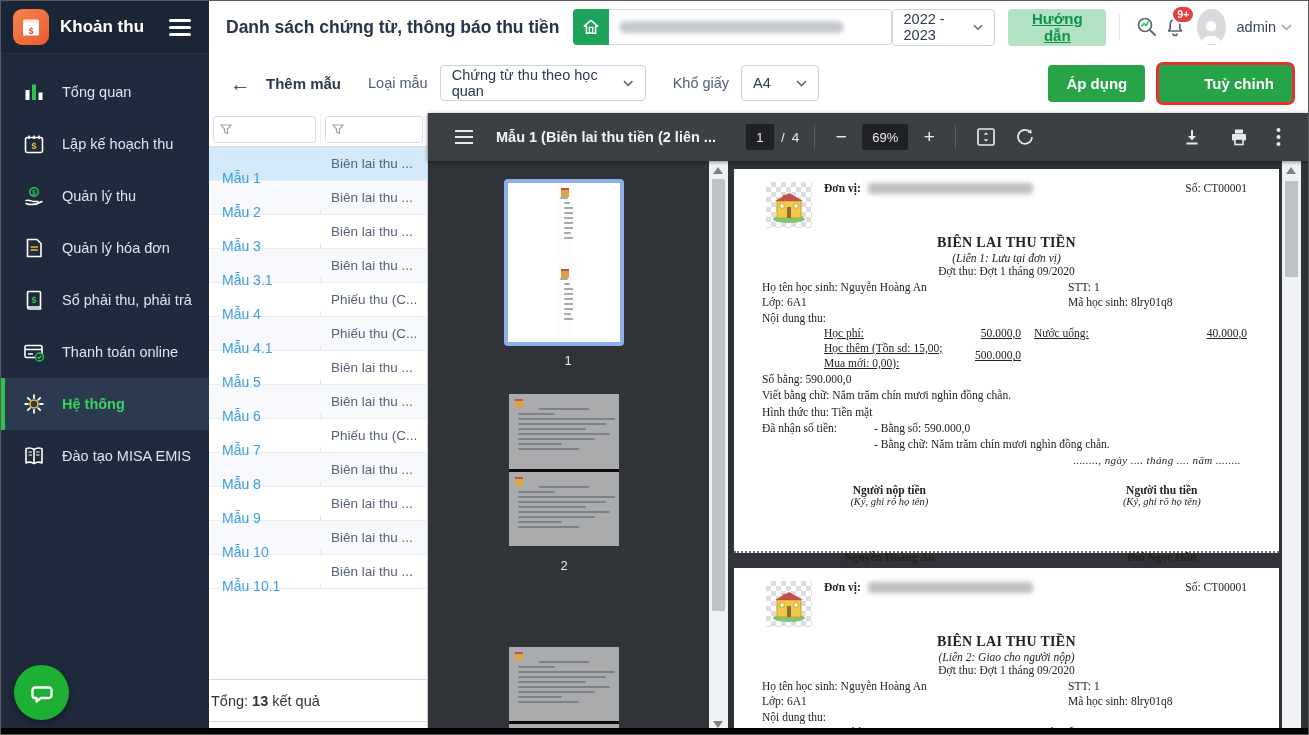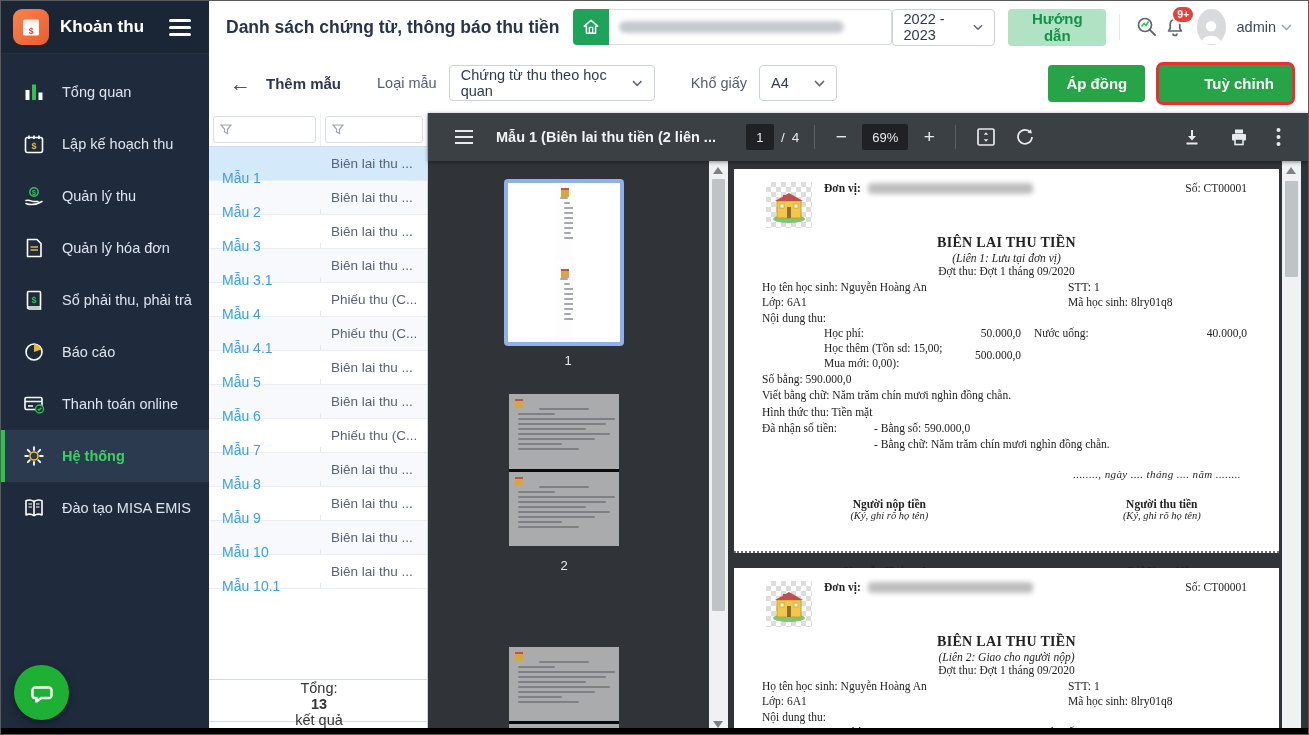--- a/index.html
+++ b/index.html
@@ -26,34 +26,34 @@
   .page-title{font-size:17.5px;font-weight:700;color:#27344e;margin-left:17px;white-space:nowrap;}
   .home-group{display:flex;margin-left:13px;}
   .home-badge{width:36px;height:36px;background:#1ea45a;border-radius:4px 0 0 4px;display:flex;align-items:center;justify-content:center;cursor:pointer;}
   .school-input{width:262px;height:34px;border:1px solid #d7dbe0;border-left:none;border-radius:0 4px 4px 0;background:#fff;
                 display:flex;align-items:center;padding:0 10px;}
   .blur-bar{height:12px;border-radius:6px;background:#c6c9ce;filter:blur(2px);width:225px;}
   .sel{border:1px solid #ccd2d9;border-radius:4px;background:#fff;display:flex;align-items:center;justify-content:space-between;
        padding:0 11px;font-size:14.5px;color:#2c3a55;cursor:pointer;box-sizing:border-box;}
   .year-sel{width:126px;height:37px;margin-left:auto;}
   .guide-btn{height:37px;padding:0 17px;margin-left:13px;background:#b2e2c4;color:#0f9447;border:none;border-radius:4px;
-             font-size:15px;font-weight:700;font-family:inherit;cursor:pointer;}
+             font-size:15px;font-weight:700;font-family:inherit;cursor:pointer;text-decoration:underline;}
   .hdr-div{width:1px;height:26px;background:#e2e5e9;margin:0 13px;}
   .icon-btn{width:36px;height:36px;display:flex;align-items:center;justify-content:center;cursor:pointer;position:relative;}
   .bell-badge{position:absolute;top:-4px;right:-6px;background:#e8403c;color:#fff;border-radius:10px;font-size:10.5px;
               font-weight:700;padding:2px 4px;border:2px solid #fff;line-height:1;}
   .avatar{width:36px;height:36px;border-radius:50%;background:#d8dadd;margin-left:8px;display:flex;align-items:flex-end;justify-content:center;overflow:hidden;cursor:pointer;}
   .admin-name{font-size:14.5px;color:#3a4660;margin:0 5px 0 11px;cursor:pointer;}
   .chev{margin-right:16px;cursor:pointer;display:flex;}
   
   .subbar{position:absolute;left:208px;top:52px;right:0;height:60px;background:#fff;border-bottom:1px solid #e6e9ed;
           display:flex;align-items:center;}
   .back-arrow{font-size:21px;color:#4a5568;margin-left:21px;cursor:pointer;line-height:1;}
   .add-tpl{font-size:15px;font-weight:700;color:#2b3752;margin-left:15px;cursor:pointer;}
-  .lbl{font-size:14.5px;color:#515d76;margin-left:36px;}
+  .lbl{font-size:14.5px;color:#515d76;margin-left:27px;}
   .type-sel{width:206px;height:36px;margin-left:12px;}
   .paper-sel{width:78px;height:36px;margin-left:12px;}
   .spacer{flex:1;}
   .green-btn{height:37px;padding:0 18px;background:#27a348;color:#fff;border:none;border-radius:4px;font-size:15px;
              font-weight:700;font-family:inherit;cursor:pointer;}
   .apply-btn{margin-right:14px;}
   .custom-btn{margin-right:16px;box-shadow:0 0 0 3px #e8312e;padding-left:45px;}
   
   .list-panel{position:absolute;left:208px;top:112px;width:219px;bottom:0;background:#fff;border-right:1px solid #c9cfd9;box-sizing:border-box;}
   .th-row{display:flex;height:33px;border-bottom:1px solid #d9dee6;}
@@ -64,21 +64,21 @@
   .filter-cell{flex:0 0 112px;padding:3px 4px;border-right:1px solid #eef1f5;box-sizing:border-box;}
   .filter-cell:last-child{flex:1;border-right:none;}
   .filter-box{height:25px;border:1px solid #d9dee6;border-radius:3px;display:flex;align-items:center;padding-left:6px;background:#fff;cursor:text;}
   .t-row{display:flex;height:33px;border-bottom:1px solid #e9edf2;background:#fff;cursor:pointer;}
   .t-row.alt{background:#f7f9fc;}
   .t-row.selected{background:#d4eafb;}
   .t-name{flex:0 0 112px;padding-left:13px;display:flex;align-items:center;color:#3d9fdf;font-size:14px;
           border-right:1px solid #e4e8ee;box-sizing:border-box;margin-top:28px;}
   .t-desc{flex:1;padding-left:10px;display:flex;align-items:center;color:#57627a;font-size:13.5px;white-space:nowrap;overflow:hidden;}
   .t-footer{position:absolute;left:0;right:0;top:566px;height:43px;border-top:1px solid #d5dae2;border-bottom:1px solid #d5dae2;
-            display:flex;align-items:center;padding-left:2px;font-size:14.5px;color:#333;box-sizing:border-box;background:#fff;flex-direction:column;}
+            display:flex;align-items:center;padding-left:2px;font-size:14.5px;color:#333;box-sizing:border-box;background:#fff;}
   .t-footer b{margin:0 4px;}
   
   .viewer{position:absolute;left:427px;top:112px;right:0;bottom:0;background:#303438;}
   .vtoolbar{position:relative;z-index:2;height:48px;background:#3b4045;display:flex;align-items:center;color:#e8eaed;
             box-shadow:0 1px 4px rgba(0,0,0,.45);}
   .vhamb{display:flex;flex-direction:column;gap:4px;margin-left:27px;cursor:pointer;}
   .vhamb i{display:block;width:18px;height:2px;background:#e8eaed;}
   .vtitle{margin-left:23px;font-size:14.5px;font-weight:700;color:#f1f3f4;white-space:nowrap;}
   .pg-box{margin-left:30px;width:28px;height:26px;background:#1f2124;border-radius:2px;display:flex;align-items:center;
           justify-content:center;font-size:13px;cursor:text;}
@@ -132,28 +132,28 @@
                            linear-gradient(45deg,#ddd 25%,#fff 25%,#fff 75%,#ddd 75%);
           background-size:10px 10px;background-position:0 0,5px 5px;display:flex;align-items:center;justify-content:center;}
   .r-unit{position:absolute;left:62px;top:3px;font-size:11.5px;font-weight:700;display:flex;align-items:center;gap:7px;}
   .doc-blur{width:165px;height:11px;background:#bdbdbd;filter:blur(2.5px);border-radius:4px;}
   .r-no{position:absolute;right:2px;top:3px;font-size:11.5px;}
   .r-title{text-align:center;font-weight:700;font-size:14px;margin-top:2px;letter-spacing:.3px;}
   .r-copy{text-align:center;font-style:italic;font-size:11.5px;margin-top:1px;}
   .r-batch{text-align:center;font-size:11.5px;margin-top:1px;}
   .r-info{position:relative;margin:3px 30px 0 28px;font-size:11.5px;line-height:1.33;}
   .r-right{position:absolute;left:306px;top:0;}
-  .fees{margin:0 32px 0 28px;font-size:11.5px;}
+  .fees{margin:0 32px 0 28px;font-size:11.5px;text-decoration:underline;}
   .fee-row{display:grid;grid-template-columns:135px 62px 135px 91px;padding-left:62px;align-items:center;line-height:1.3;}
   .fee-amt{text-align:right;}
   .fee-lb2{padding-left:13px;}
   .r-line{margin:1px 30px 0 28px;font-size:11.5px;line-height:1.35;}
   .r-recv{display:flex;margin:1px 30px 0 28px;font-size:11.5px;line-height:1.35;}
   .r-recv-l{width:112px;flex:0 0 auto;}
-  .r-date{text-align:right;padding-right:38px;font-style:italic;font-size:11px;margin-top:16px;letter-spacing:.4px;}
+  .r-date{text-align:right;padding-right:38px;font-style:italic;font-size:11px;margin-top:2px;letter-spacing:.4px;}
   .r-signs{display:flex;margin-top:18px;font-size:11.5px;}
   .r-sign{text-align:center;}
   .r-sign.s0{width:57%;}
   .r-sign.s1{width:43%;}
   .r-sign .ttl{font-weight:700;}
   .r-sign .sub{font-style:italic;font-size:10.5px;}
   .r-sign .nm{font-weight:700;margin-top:44px;}
   .bottom-bar{position:absolute;left:0;right:0;bottom:0;height:6px;background:#000;}
 </style>
 </head>
@@ -224,29 +224,20 @@
               <rect x="5.5" y="3.5" width="13" height="15.5" rx="1" fill="none" stroke="#fff" stroke-width="1.6"></rect>
               <path d="M5.5 19 a2 2 0 0 0 2 2 H18.5 V19" fill="none" stroke="#fff" stroke-width="1.6"></path>
               <text x="12" y="14.5" text-anchor="middle" font-size="9" font-weight="bold" fill="#2fc251" font-family="Liberation Sans,sans-serif">$</text>
             </svg>
           </span>
           <span>Sổ phải thu, phải trả</span>
         </div>
         <div class="side-item">
           <span class="side-icon">
             <svg width="24" height="24" viewBox="0 0 24 24">
-              <circle cx="12" cy="12" r="8" fill="none" stroke="#fff" stroke-width="1.6"></circle>
-              <path d="M12 12 L12 4 A8 8 0 0 1 19.2 9.4 Z" fill="#e8b931"></path>
-            </svg>
-          </span>
-          <span>Báo cáo</span>
-        </div>
-        <div class="side-item">
-          <span class="side-icon">
-            <svg width="24" height="24" viewBox="0 0 24 24">
               <rect x="3" y="5.5" width="17" height="12" rx="1.5" fill="none" stroke="#fff" stroke-width="1.6"></rect>
               <path d="M3 9.5 H20 M6 14 H11" stroke="#fff" stroke-width="1.6"></path>
               <circle cx="17.5" cy="17" r="4" fill="#1f2b3d" stroke="#2fc251" stroke-width="1.4"></circle>
               <path d="M15.8 17 L17.1 18.3 L19.3 15.8" fill="none" stroke="#2fc251" stroke-width="1.4"></path>
             </svg>
           </span>
           <span>Thanh toán online</span>
         </div>
         <div class="side-item active">
           <span class="side-icon">
@@ -337,21 +328,21 @@
         </svg>
     </div>
     <span class="lbl">Khổ giấy</span>
     <div class="sel paper-sel">
       <span>A4</span>
       <svg width="11" height="7" viewBox="0 0 11 7">
           <path d="M1 1 L5.5 5.5 L10 1" stroke="#5c6575" stroke-width="1.6" fill="none"></path>
         </svg>
     </div>
     <div class="spacer"></div>
-    <button class="green-btn apply-btn">Áp đồng</button>
+    <button class="green-btn apply-btn">Áp dụng</button>
     <button class="green-btn custom-btn">Tuỳ chỉnh</button>
   </div>
 
   <section class="list-panel">
     <div class="filter-row">
       <div class="filter-cell">
           <div class="filter-box">
         <svg width="12" height="11" viewBox="0 0 12 11">
               <path d="M1 1 H11 L7.5 5.2 V9.5 L4.5 8 V5.2 Z" fill="none" stroke="#99a1b0" stroke-width="1.2"></path>
             </svg>

